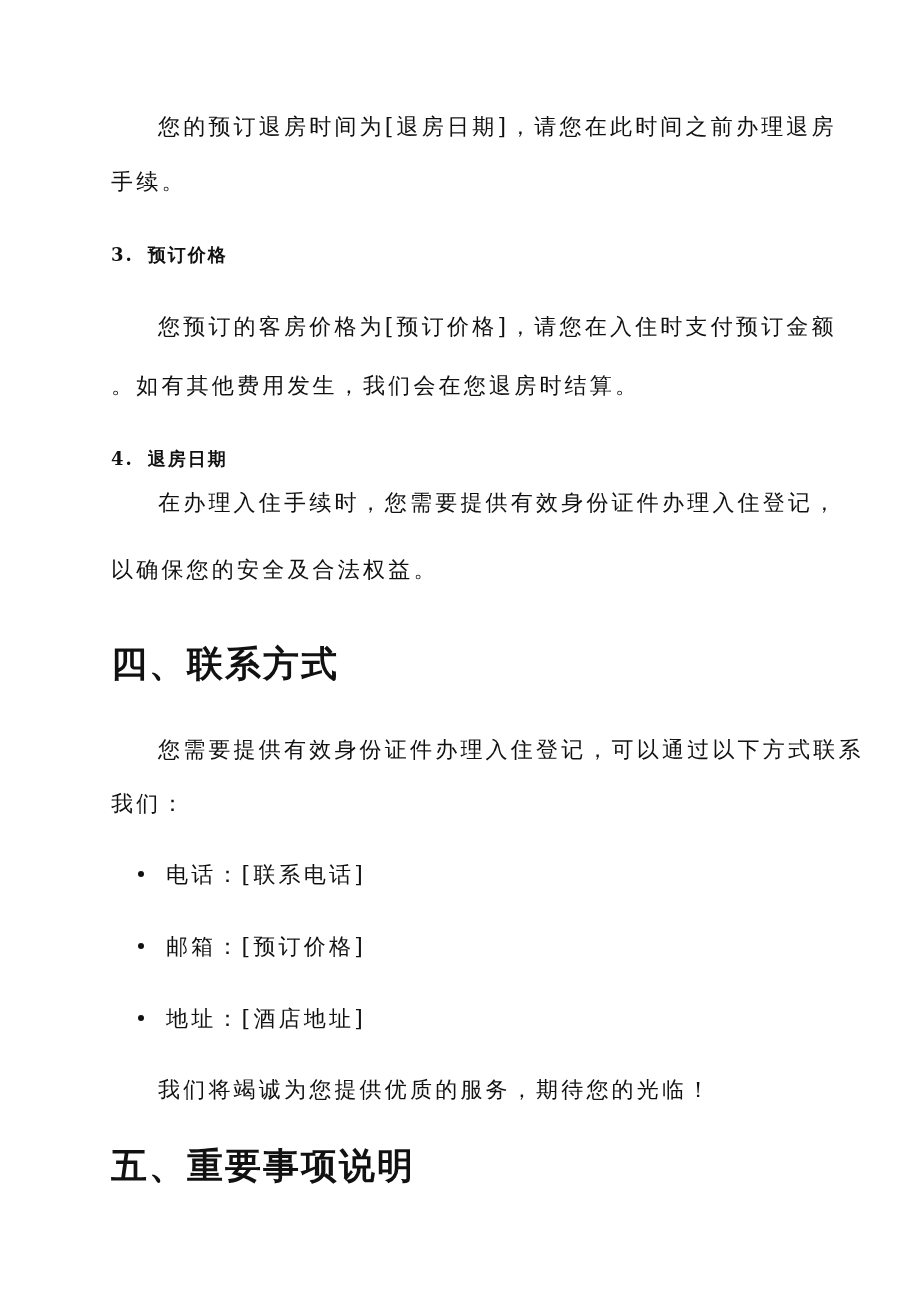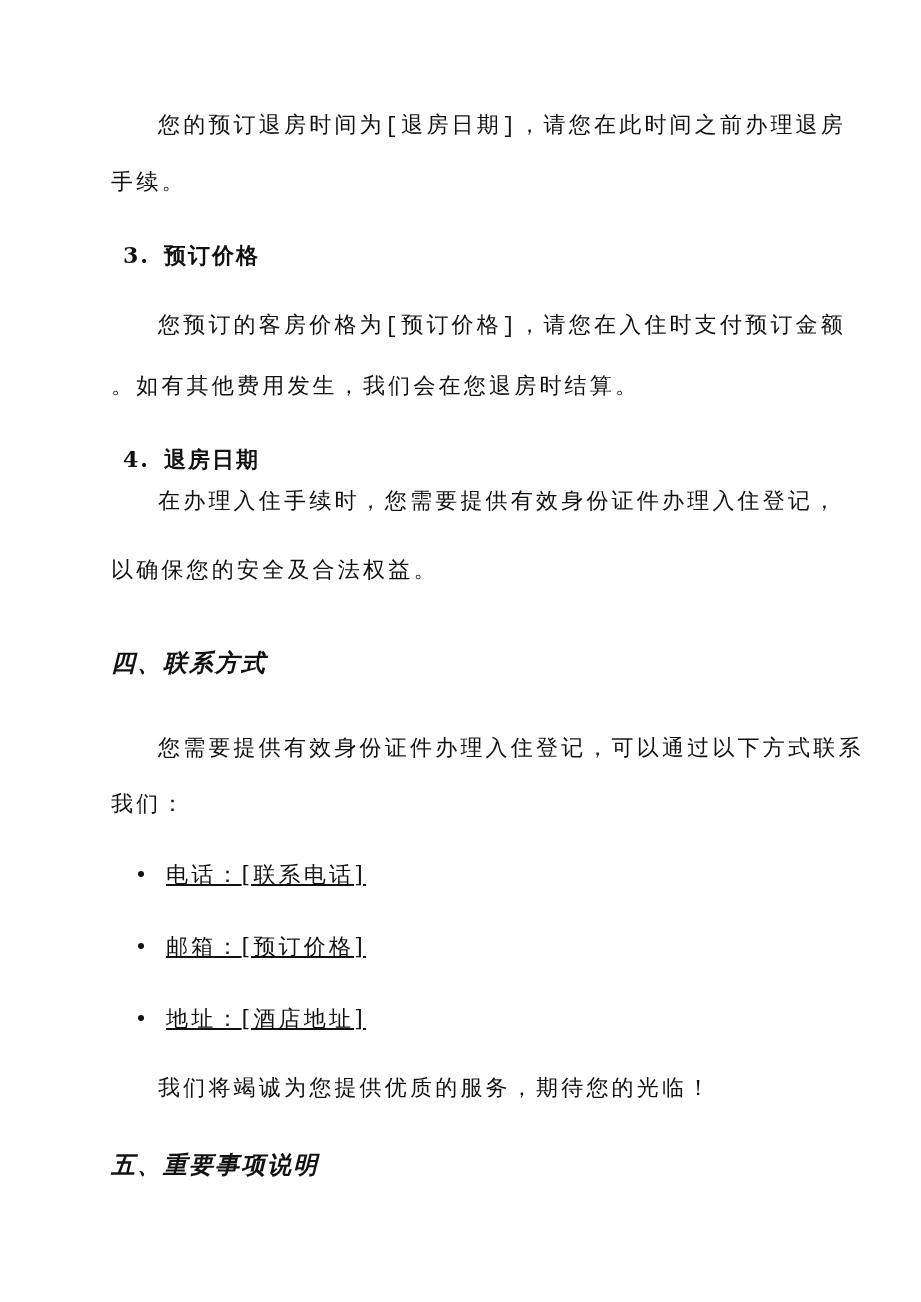--- a/index.html
+++ b/index.html
@@ -1,23 +1,23 @@
 <!DOCTYPE html>
 <html><head>
 <meta charset="utf-8">
 <style>
   html, body { margin: 0; padding: 0; background: #ffffff; }
   body { width: 921px; height: 1302px; position: relative; overflow: hidden;
          font-family: "DejaVu Serif", "Liberation Serif", serif; color: #111; }
   .line { position: absolute; left: 111px; white-space: nowrap; font-size: 22px; letter-spacing: 3.2px; line-height: 30px; }
-  .indent { left: 158px; font-family: Liberation Mono, monospace; }
-  .h3 { font-size: 22px; font-weight: bold; letter-spacing: 2px; margin-left: 12px; }
+  .indent { left: 158px; }
+  .h3 { font-size: 18px; font-weight: bold; letter-spacing: 2px; }
   .h3 .num { margin-right: 14px; }
-  .h2 { font-size: 24px; font-weight: bold; letter-spacing: 2px; line-height: 40px; font-style: italic; }
-  .bullet-row { position: absolute; left: 138px; white-space: nowrap; font-size: 22px; letter-spacing: 3.2px; line-height: 30px; text-decoration: underline; }
+  .h2 { font-size: 36px; font-weight: bold; letter-spacing: 2px; line-height: 40px; }
+  .bullet-row { position: absolute; left: 138px; white-space: nowrap; font-size: 22px; letter-spacing: 3.2px; line-height: 30px; }
   .dot { display: inline-block; width: 6px; height: 6px; border-radius: 50%; background: #111; vertical-align: middle; margin-right: 22px; position: relative; top: -2px; }
 </style>
 </head>
 <body>
 
 <div>
 
   <div class="line indent" style="top:112px">您的预订退房时间为[退房日期]，请您在此时间之前办理退房</div>
   <div class="line" style="top:167px">手续。</div>
 

